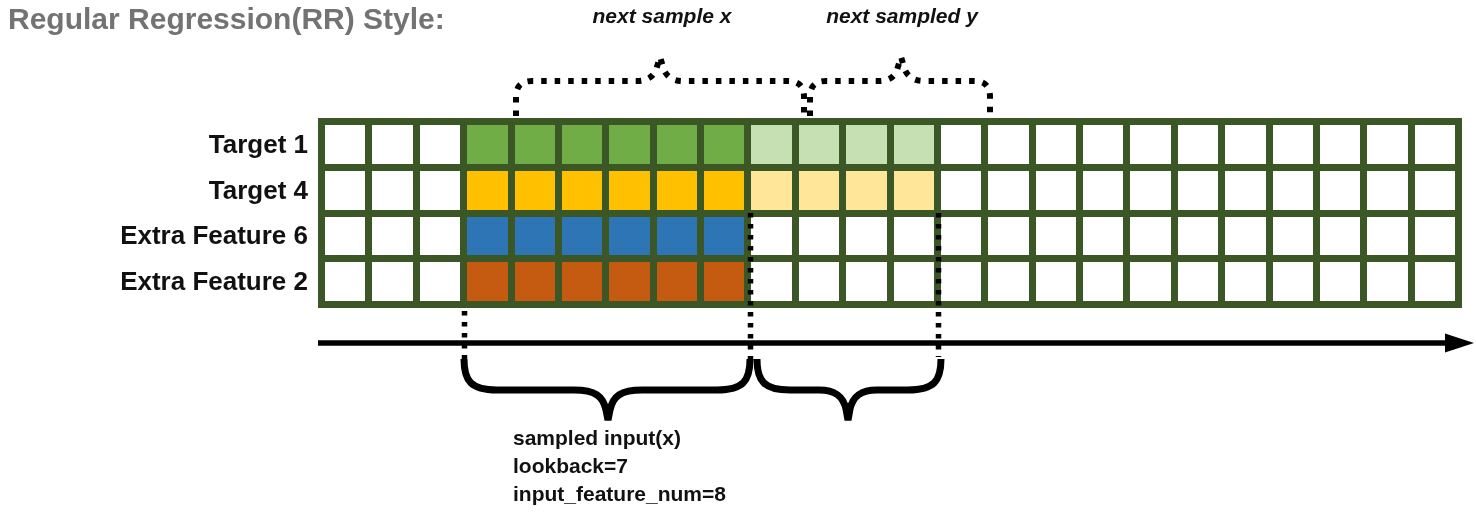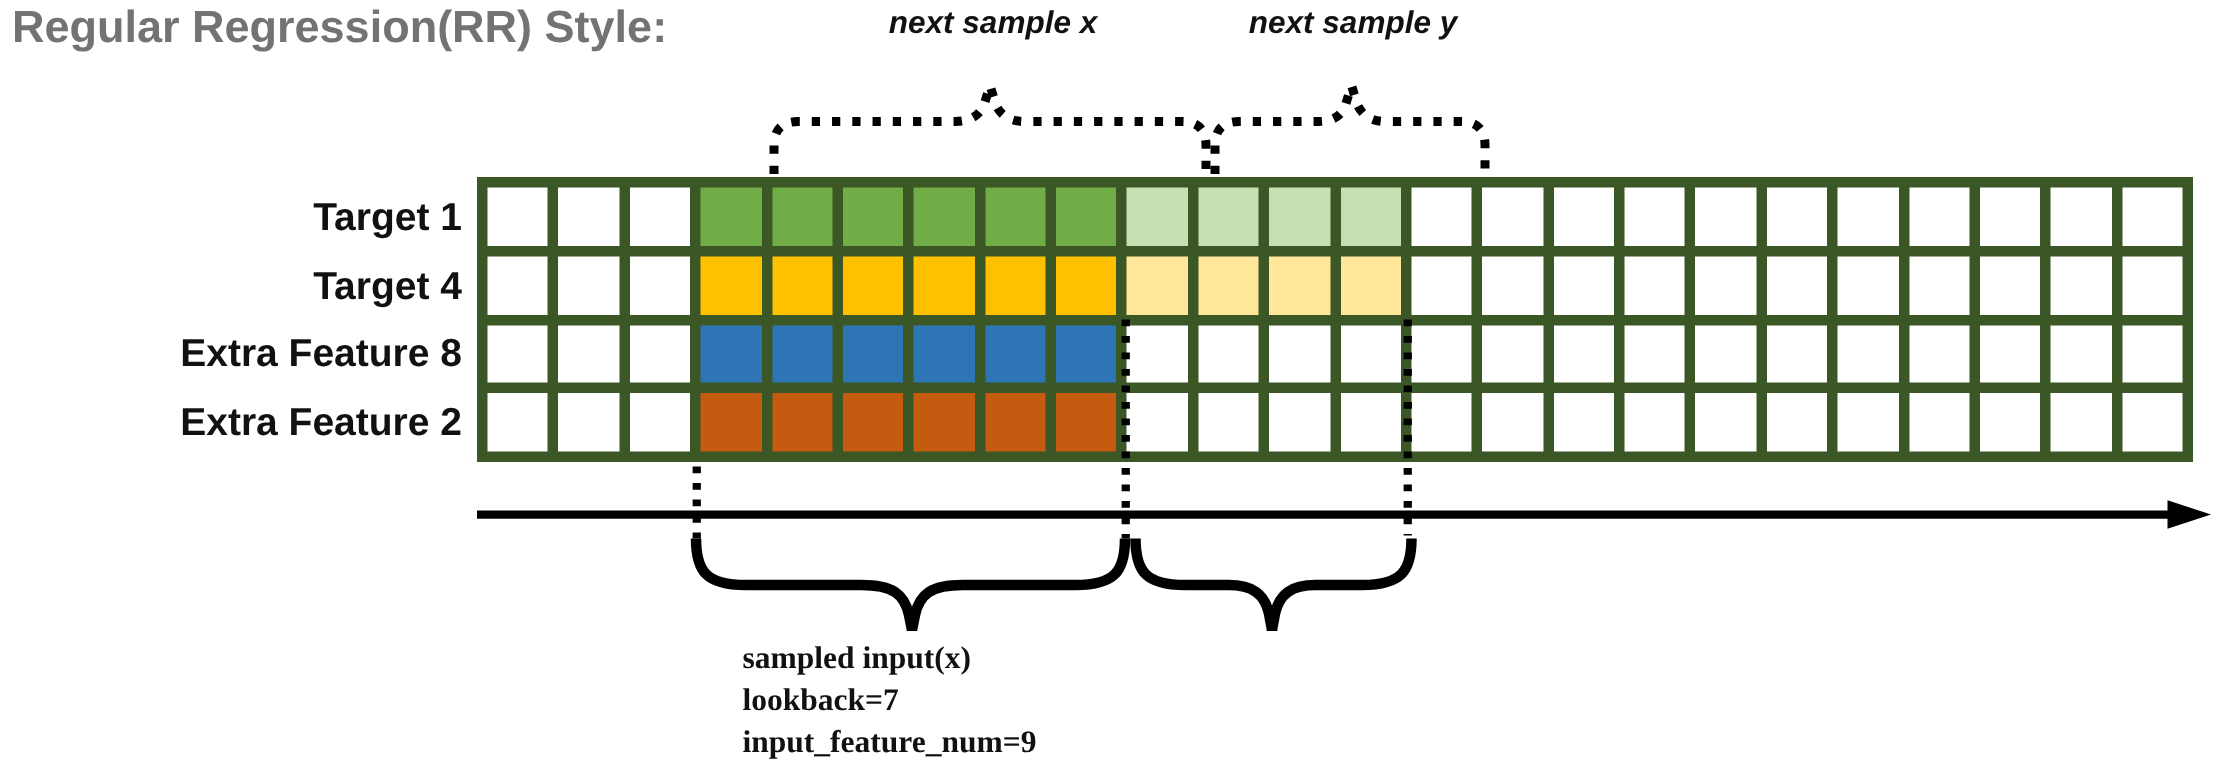--- a/index.html
+++ b/index.html
@@ -35,37 +35,37 @@
   .cell { background:#ffffff; }
   .overlay { position:absolute; left:0; top:0; width:1476px; height:516px; pointer-events:none; }
   .time-label {
     position:absolute; left:0; top:328px; width:302px; text-align:right;
     font-size:28px; font-weight:700;
   }
   .note-block {
     position:absolute; top:424px; font-size:21px; font-weight:700;
     line-height:28px; white-space:nowrap;
   }
-  .note-block.input  { left:495px;font-family:Liberation Serif, serif; }
+  .note-block.input  { left:513px; }
   .note-block.output { left:779px; }
 </style>
 </head>
 <body>
 
 <div class="canvas">
 
   <div class="page-title">Regular Regression(RR) Style:</div>
 
   <div class="top-label x">next sample x</div>
-  <div class="top-label y">next sample y</div>
+  <div class="top-label y">next sampled y</div>
 
   <div class="row-labels">
       <div class="row-label">Target 1</div>
       <div class="row-label">Target 4</div>
-      <div class="row-label">Extra Feature 8</div>
+      <div class="row-label">Extra Feature 6</div>
       <div class="row-label">Extra Feature 2</div>
     </div>
 
   <div class="sampling-grid" style="background: rgb(60, 87, 38);">
       <div class="cell" style="background: rgb(255, 255, 255);"></div>
       <div class="cell" style="background: rgb(255, 255, 255);"></div>
       <div class="cell" style="background: rgb(255, 255, 255);"></div>
       <div class="cell" style="background: rgb(112, 173, 71);"></div>
       <div class="cell" style="background: rgb(112, 173, 71);"></div>
       <div class="cell" style="background: rgb(112, 173, 71);"></div>
@@ -176,17 +176,17 @@
 
     <path d="M464,359 C464,381 471,390 497,390 L574,390 C595,390 603,396 606,410 L608,420 L610,410 C613,396 621,390 642,390 L717,390 C743,390 750,381 750,359" fill="none" stroke="#000" stroke-width="7"></path>
 
     <path d="M757,359 C757,381 764,390 790,390 L819,390 C835,390 843,396 846,409 L848,420 L850,409 C853,396 861,390 877,390 L908,390 C934,390 941,381 941,359" fill="none" stroke="#000" stroke-width="7"></path>
   </svg>
 
 
   <div class="note-block input">
     <div>sampled input(x)</div>
     <div>lookback=7</div>
-    <div>input_feature_num=9</div>
+    <div>input_feature_num=8</div>
   </div>
 
 
 </div>
 
 </body></html>

